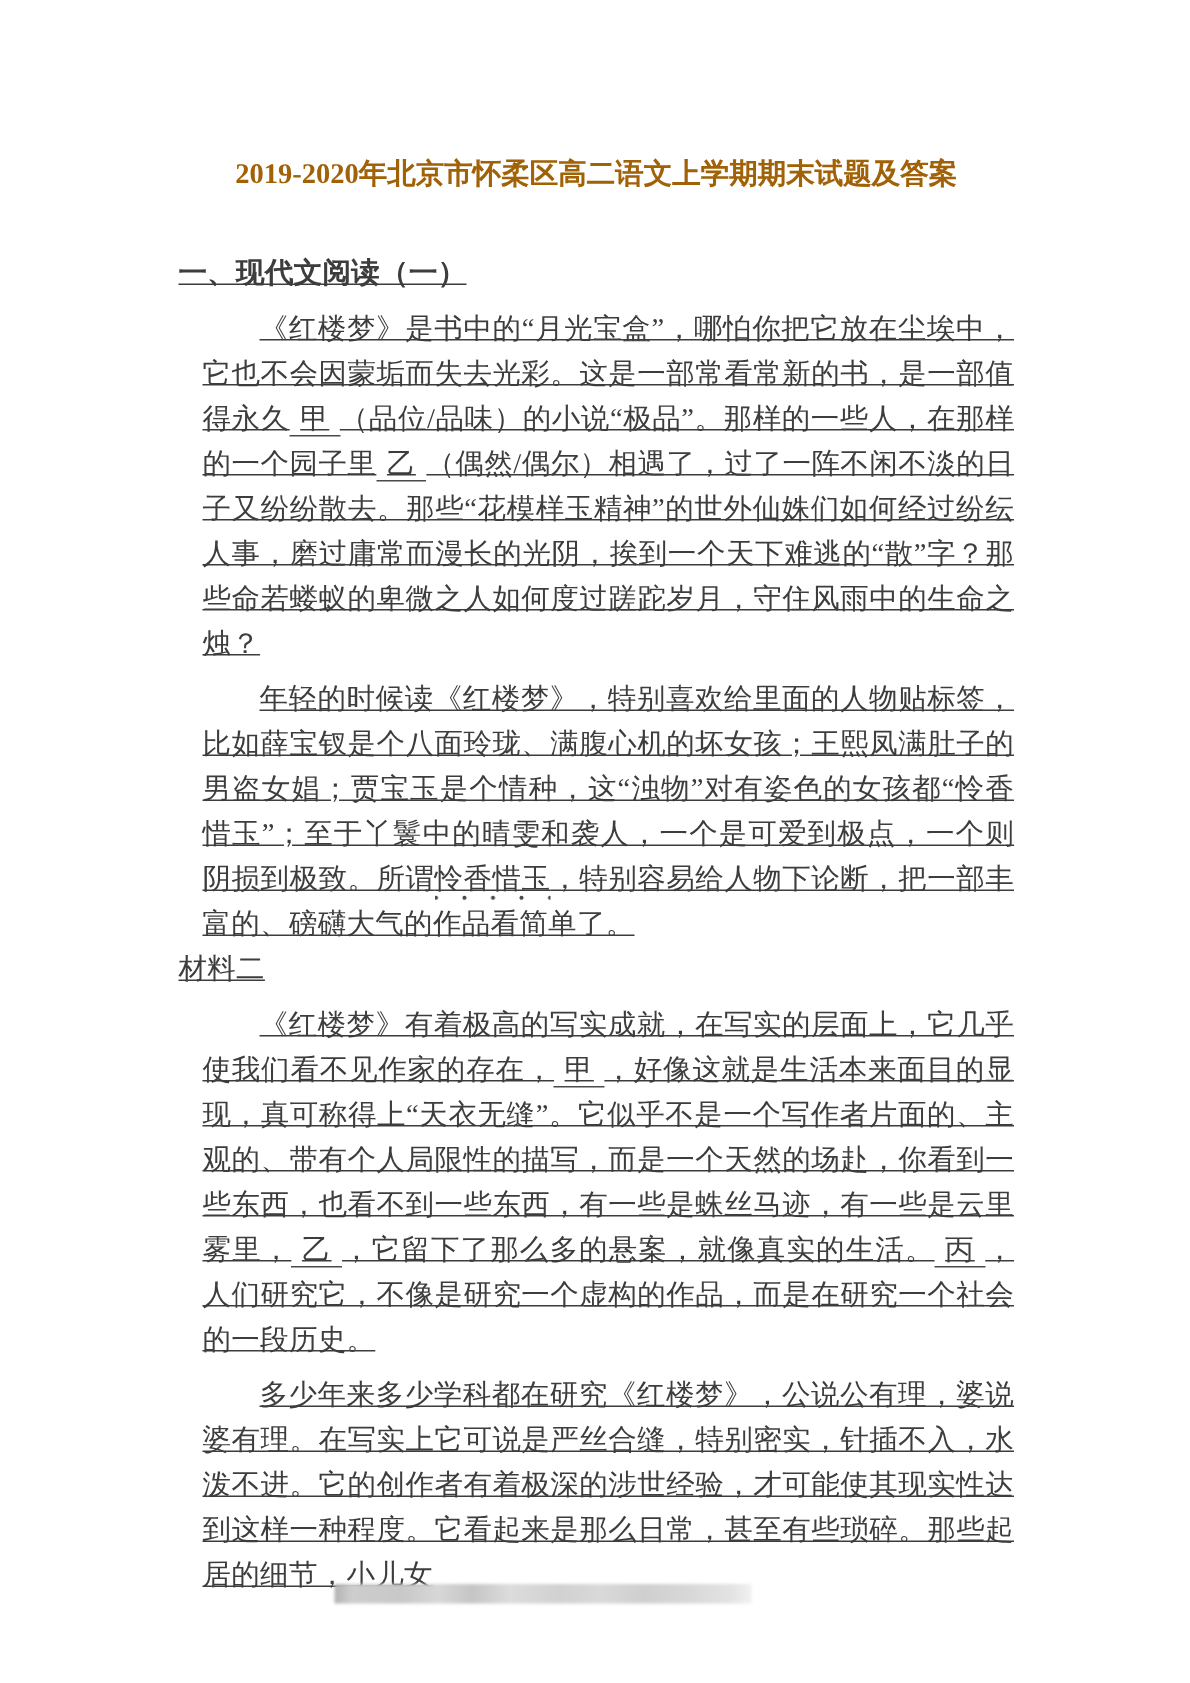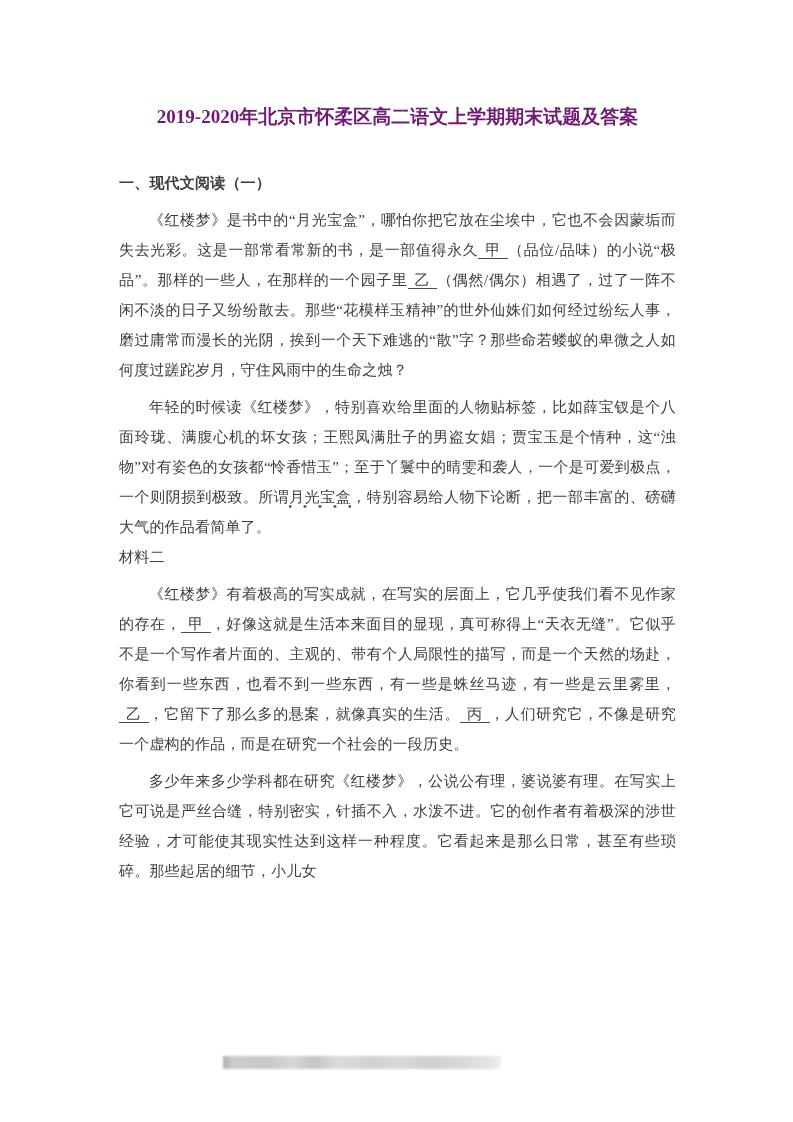--- a/index.html
+++ b/index.html
@@ -19,39 +19,40 @@
     position: absolute;
     left: 119px;
     top: 0;
     width: 557px;
   }
   .title {
     margin: 100px 0 0 0;
     font-size: 19px;
     line-height: 34px;
     font-weight: bold;
-    color: #701a75;
+    color: #a16207;
     text-align: center;
     white-space: nowrap;
   }
   #doc-blocks p {
-    font-size: 15px;
+    font-size: 19px;
     line-height: 30px;
     text-align: justify;
     letter-spacing: 0.2px;
+    text-decoration: underline;
   }
   p.heading {
     font-weight: bold;
     margin: 34px 0 0 0;
   }
   p.plain {
     margin: 0;
   }
   p.para {
-    margin: 7px 0 0 0;
+    margin: 7px 0 0 16px;
     text-indent: 2em;
   }
   .blank {
     border-bottom: 1px solid #4a4a4a;
     padding: 0 7px;
   }
   .emph {
     background-image: radial-gradient(circle, #4a4a4a 1.1px, rgba(0,0,0,0) 1.6px);
     background-size: 1em 5px;
     background-position: bottom center;
@@ -72,20 +73,20 @@
   }
 </style>
 </head>
 <body>
 
 <div class="page">
   <h1 class="title">2019-2020年北京市怀柔区高二语文上学期期末试题及答案</h1>
   <div id="doc-blocks">
       <p class="heading"><span>一、现代文阅读（一）</span></p>
       <p class="para"><span>《红楼梦》是书中的“月光宝盒”，哪怕你把它放在尘埃中，它也不会因蒙垢而失去光彩。这是一部常看常新的书，是一部值得永久</span><span class="blank">甲</span><span>（品位/品味）的小说“极品”。那样的一些人，在那样的一个园子里</span><span class="blank">乙</span><span>（偶然/偶尔）相遇了，过了一阵不闲不淡的日子又纷纷散去。那些“花模样玉精神”的世外仙姝们如何经过纷纭人事，磨过庸常而漫长的光阴，挨到一个天下难逃的“散”字？那些命若蝼蚁的卑微之人如何度过蹉跎岁月，守住风雨中的生命之烛？</span></p>
-      <p class="para"><span>年轻的时候读《红楼梦》，特别喜欢给里面的人物贴标签，比如薛宝钗是个八面玲珑、满腹心机的坏女孩；王熙凤满肚子的男盗女娼；贾宝玉是个情种，这“浊物”对有姿色的女孩都“怜香惜玉”；至于丫鬟中的晴雯和袭人，一个是可爱到极点，一个则阴损到极致。所谓</span><span class="emph">月光宝盒</span><span>，特别容易给人物下论断，把一部丰富的、磅礴大气的作品看简单了。</span></p>
+      <p class="para"><span>年轻的时候读《红楼梦》，特别喜欢给里面的人物贴标签，比如薛宝钗是个八面玲珑、满腹心机的坏女孩；王熙凤满肚子的男盗女娼；贾宝玉是个情种，这“浊物”对有姿色的女孩都“怜香惜玉”；至于丫鬟中的晴雯和袭人，一个是可爱到极点，一个则阴损到极致。所谓</span><span class="emph">怜香惜玉</span><span>，特别容易给人物下论断，把一部丰富的、磅礴大气的作品看简单了。</span></p>
       <p class="plain"><span>材料二</span></p>
       <p class="para"><span>《红楼梦》有着极高的写实成就，在写实的层面上，它几乎使我们看不见作家的存在，</span><span class="blank">甲</span><span>，好像这就是生活本来面目的显现，真可称得上“天衣无缝”。它似乎不是一个写作者片面的、主观的、带有个人局限性的描写，而是一个天然的场赴，你看到一些东西，也看不到一些东西，有一些是蛛丝马迹，有一些是云里雾里，</span><span class="blank">乙</span><span>，它留下了那么多的悬案，就像真实的生活。</span><span class="blank">丙</span><span>，人们研究它，不像是研究一个虚构的作品，而是在研究一个社会的一段历史。</span></p>
       <p class="para"><span>多少年来多少学科都在研究《红楼梦》，公说公有理，婆说婆有理。在写实上它可说是严丝合缝，特别密实，针插不入，水泼不进。它的创作者有着极深的涉世经验，才可能使其现实性达到这样一种程度。它看起来是那么日常，甚至有些琐碎。那些起居的细节，小儿女</span></p>
     </div>
 </div>
 
 <div class="smudge"></div>
 
 </body></html>

